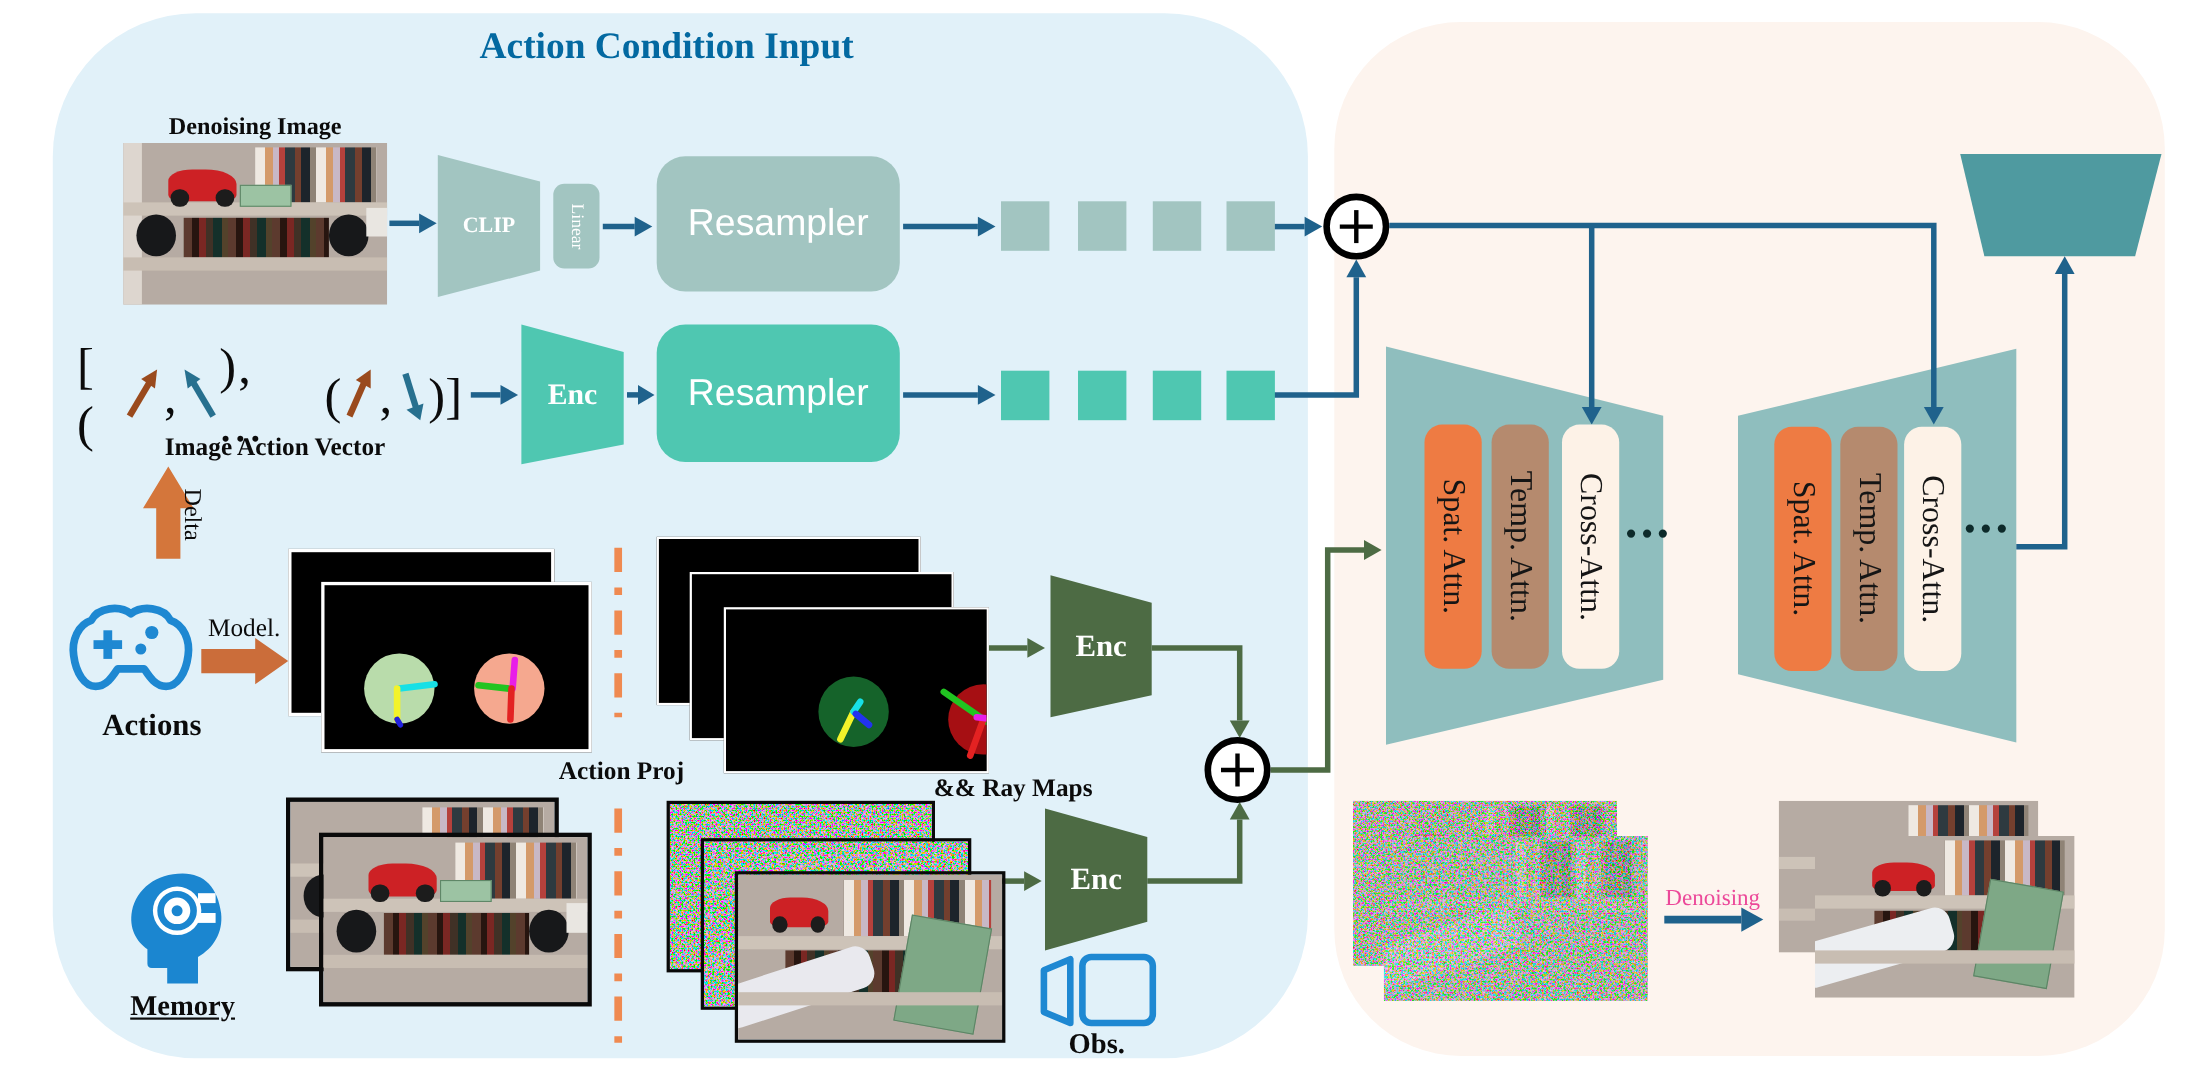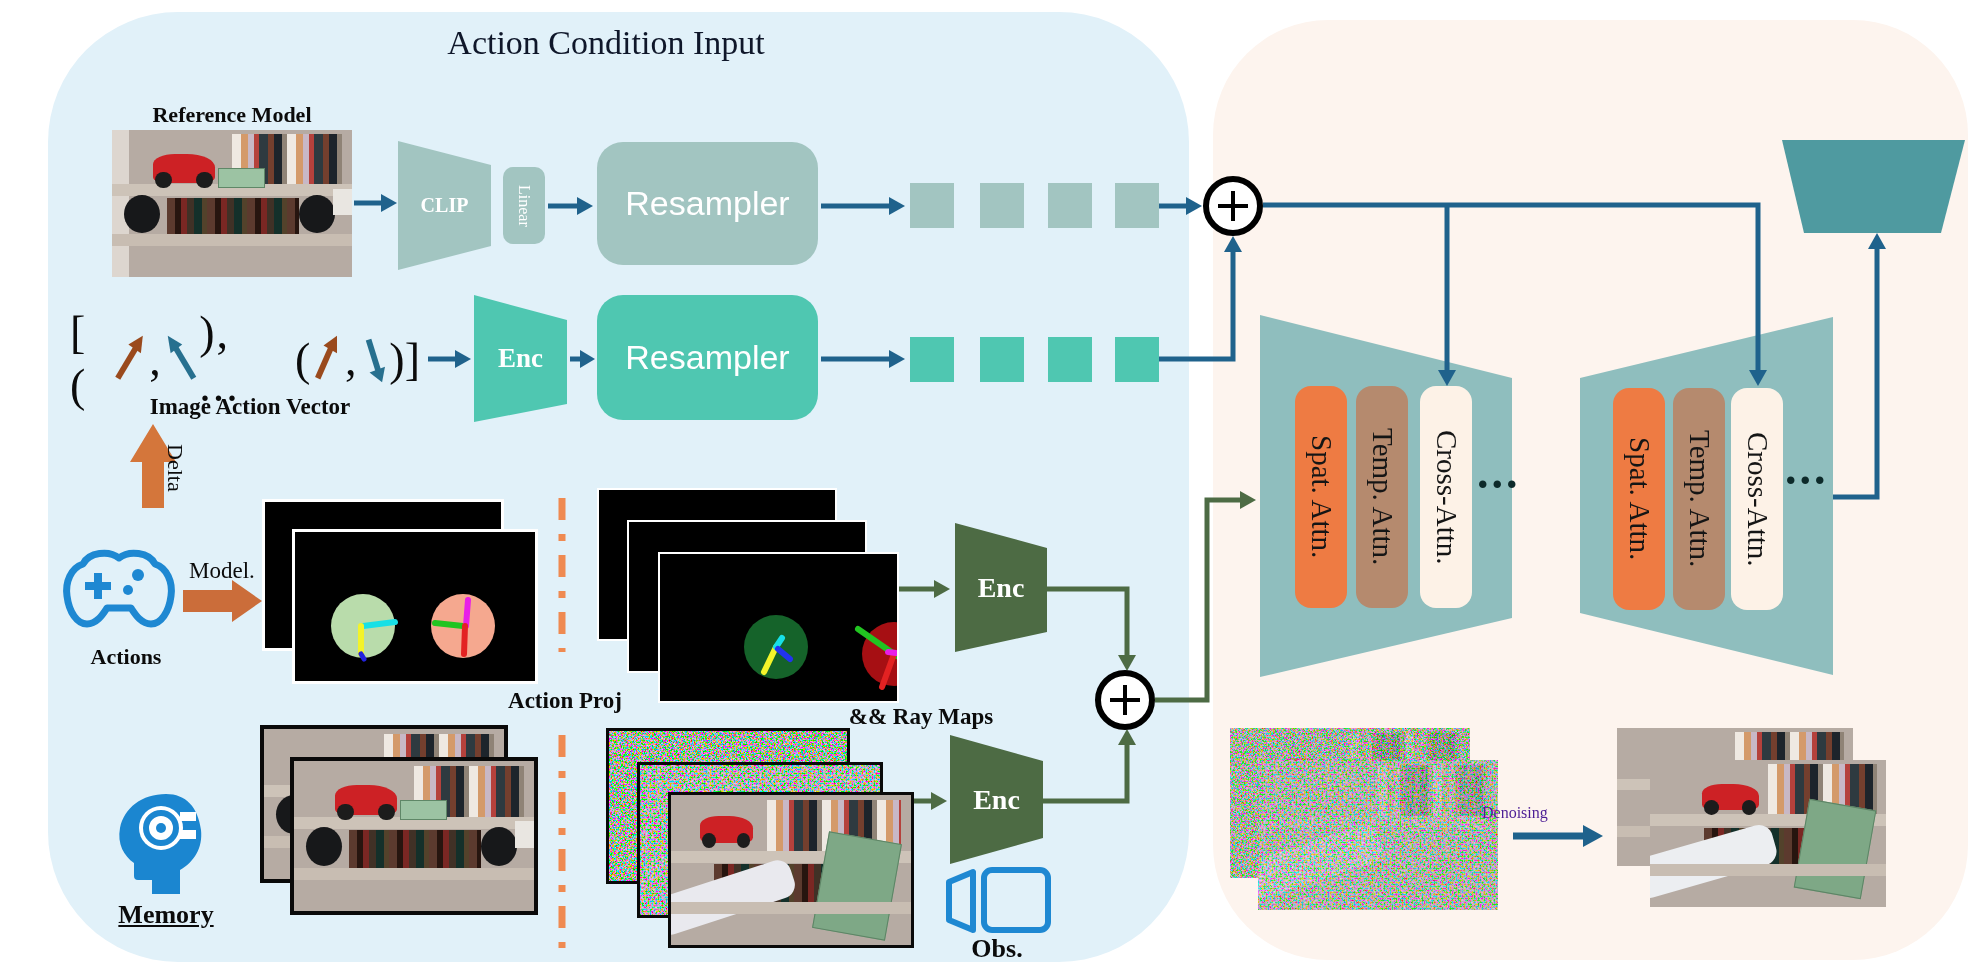--- a/index.html
+++ b/index.html
@@ -1,20 +1,20 @@
 <!DOCTYPE html>
 <html><head>
 <meta charset="utf-8">
 <style>
   html,body{margin:0;padding:0;background:#fff;}
   #canvas{position:relative;width:1988px;height:980px;background:#fff;overflow:hidden;
           font-family:"Liberation Serif",serif;}
   .abs{position:absolute;}
   .panel{position:absolute;}
-  .title{position:absolute;font-weight:normal;font-size:34px;color:#0f172a;text-align:center;}
+  .title{position:absolute;font-weight:bold;font-size:34px;color:#0369a1;text-align:center;}
   .lbl{position:absolute;font-weight:bold;color:#0b0b0b;text-align:center;}
   .box{position:absolute;display:flex;align-items:center;justify-content:center;color:#fff;}
   .vtext{writing-mode:vertical-rl;}
   .pill{position:absolute;width:52px;height:222px;border-radius:16px;display:flex;align-items:center;justify-content:center;
         writing-mode:vertical-rl;font-family:"Liberation Serif",serif;font-size:29px;color:#151515;}
   .dots{position:absolute;font-weight:bold;font-size:46px;color:#0d2a2a;letter-spacing:3px;line-height:10px;}
   .photo{position:absolute;overflow:hidden;}
   .ph-bg{position:absolute;inset:0;background:#b6aba3;}
   .ph-side{position:absolute;left:0;top:0;width:7%;height:100%;background:#ddd6cf;}
   .ph-shelf1{position:absolute;left:0;top:37%;width:100%;height:8%;background:#cdc3b8;}
@@ -137,21 +137,21 @@
     </g>
 
     <g stroke="#ef8a51" stroke-width="7">
       <line x1="562" y1="498" x2="562" y2="652" stroke-dasharray="22 14 7 14"></line>
       <line x1="562" y1="735" x2="562" y2="948" stroke-dasharray="22 14 7 14"></line>
     </g>
   </svg>
 
   <div class="title" style="left:306px;top:24px;width:600px;">Action Condition Input</div>
 
-  <div class="lbl" style="left:112px;top:102px;width:240px;font-size:22px;">Reference Model</div>
+  <div class="lbl" style="left:112px;top:102px;width:240px;font-size:22px;">Denoising Image</div>
   <div class="photo" style="left:112px;top:130px;width:240px;height:147px;">
     <div class="ph-bg"></div>
     <div class="ph-side"></div>
     <div class="ph-bookstop"></div>
     <div class="ph-shelf1"></div>
     <div class="ph-car">
       <div class="ph-wheel" style="left:4%;"></div>
       <div class="ph-wheel" style="right:4%;"></div>
     </div>
     <div class="ph-gbook"></div>
@@ -206,21 +206,21 @@
   <div class="lbl" style="left:120px;top:394px;width:260px;font-size:23px;">Image Action Vector</div>
   <div class="abs vtext" style="left:162px;top:444px;font-size:22px;color:#0b0b0b;">Delta</div>
 
   <svg class="abs" style="left:58px;top:543px;" width="122" height="94" viewBox="0 0 122 94">
     <path d="M25,21 C31,9 51,7 61,15 C71,7 91,9 97,21 C109,25 115,39 113,53 C111,69 103,81 93,81 C83,81 77,71 73,65 L49,65 C45,71 39,81 29,81 C19,81 11,69 9,53 C7,39 13,25 25,21 Z" fill="none" stroke="#1e88d2" stroke-width="7" stroke-linejoin="round"></path>
     <rect x="27" y="39" width="26" height="8" fill="#1e88d2"></rect>
     <rect x="36" y="30" width="8" height="26" fill="#1e88d2"></rect>
     <circle cx="80" cy="32" r="6" fill="#1e88d2"></circle>
     <circle cx="70" cy="47" r="5" fill="#1e88d2"></circle>
   </svg>
-  <div class="lbl" style="left:56px;top:644px;width:140px;font-size:22px;">Actions</div>
+  <div class="lbl" style="left:68px;top:644px;width:140px;font-size:28px;">Actions</div>
   <div class="abs" style="left:189px;top:558px;width:70px;font-size:23px;color:#0b0b0b;">Model.</div>
 
   <div class="photo" style="left:262px;top:499px;width:236px;height:146px;background:#000;border:3px solid #fff;"></div>
   <div class="photo" style="left:292px;top:529px;width:240px;height:149px;background:#000;border:3px solid #fff;">
     <svg width="240" height="149" viewBox="0 0 240 149">
       <circle cx="68" cy="94" r="32" fill="#b9dcab"></circle>
       <line x1="68" y1="94" x2="100" y2="90" stroke="#17e0e6" stroke-width="6" stroke-linecap="round"></line>
       <line x1="66" y1="94" x2="66" y2="122" stroke="#f3f32a" stroke-width="6" stroke-linecap="round"></line>
       <line x1="66" y1="122" x2="69" y2="127" stroke="#2222dd" stroke-width="5" stroke-linecap="round"></line>
       <circle cx="168" cy="94" r="32" fill="#f5a88f"></circle>
@@ -336,21 +336,21 @@
   <div class="photo" style="left:1258px;top:760px;width:240px;height:150px;">
     <div class="ph-bg"></div>
     <div class="ph-bookstop"></div>
     <div class="ph-shelf1"></div>
     <div class="abs" style="left:-8%;top:55%;width:60%;height:26%;background:#e9e9ee;border-radius:14px;transform:rotate(-18deg);"></div>
     <svg class="noisefill" style="opacity:.8;" width="240" height="150">
         <rect width="240" height="150" filter="url(#noiseG)"></rect>
       </svg>
   </div>
 
-  <div class="abs" style="left:1482px;top:804px;width:150px;text-align:left;font-size:16px;color:#4c1d95;">Denoising</div>
+  <div class="abs" style="left:1482px;top:804px;width:150px;text-align:center;font-size:21px;color:#ec4899;">Denoising</div>
 
   <div class="photo" style="left:1617px;top:728px;width:236px;height:138px;">
     <div class="ph-bg"></div>
     <div class="ph-bookstop"></div>
     <div class="ph-shelf1"></div>
     <div class="ph-booksbot"></div>
     <div class="ph-shelf2"></div>
   </div>
   <div class="photo" style="left:1650px;top:760px;width:236px;height:147px;">
     <div class="ph-bg"></div>

